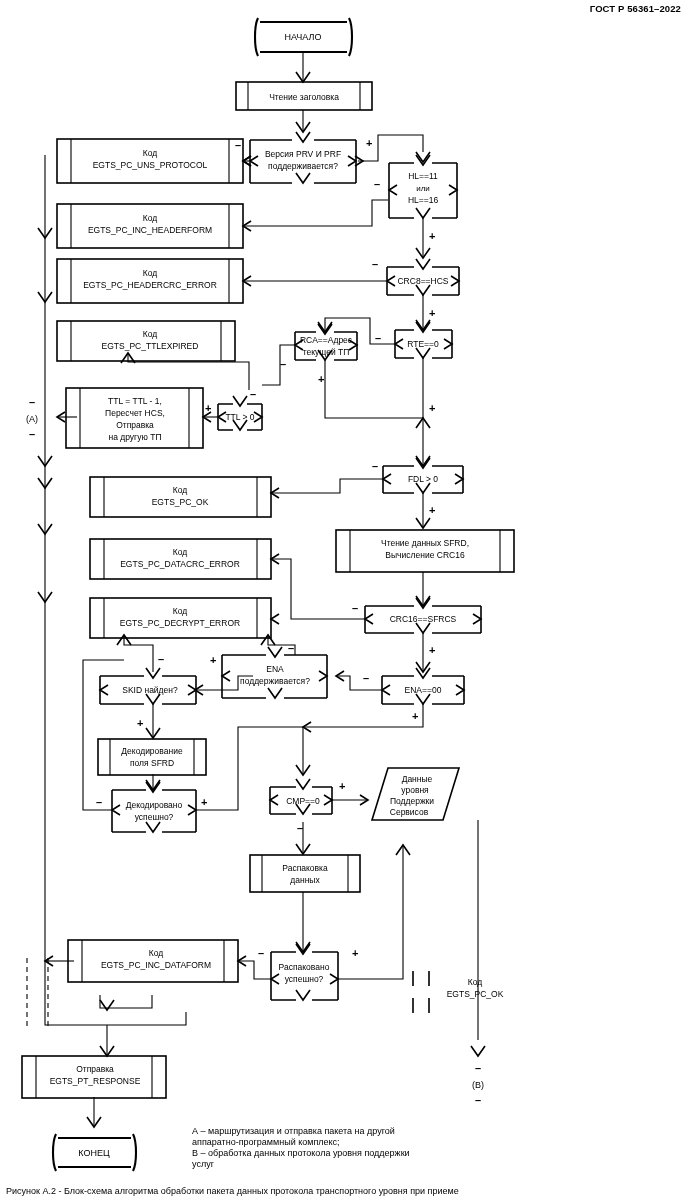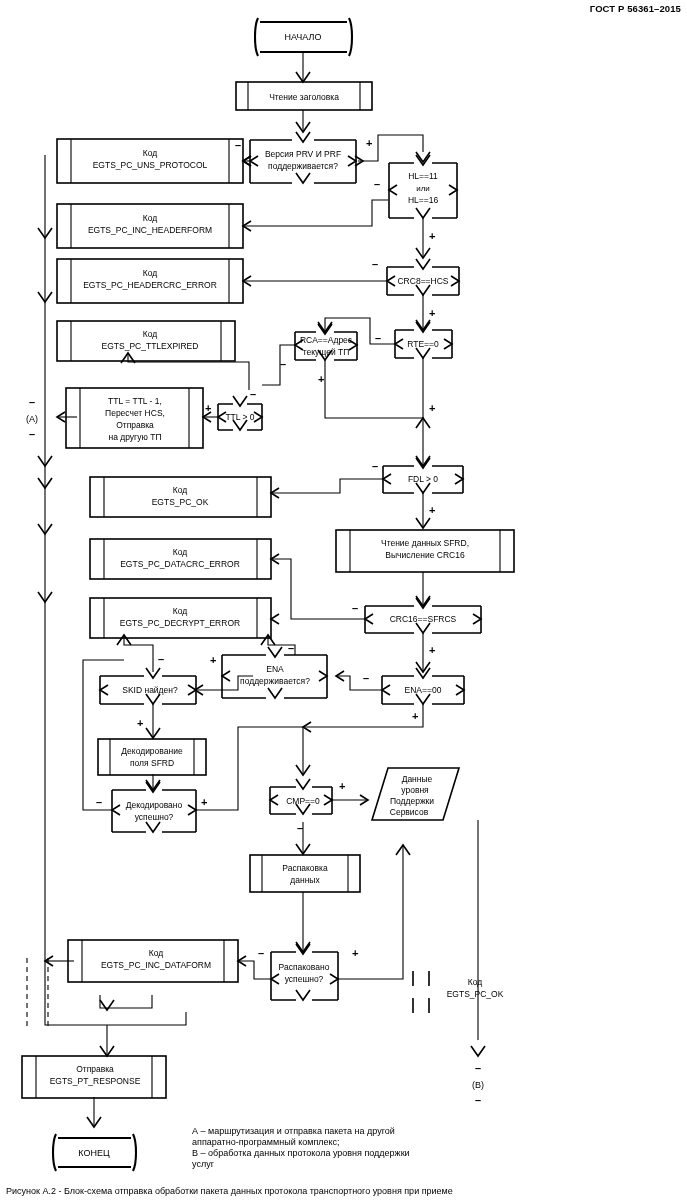--- a/index.html
+++ b/index.html
@@ -18,22 +18,22 @@
   .w1{stroke-width:1.1}
   .w15{stroke-width:1.6}
   .w2{stroke-width:2.1}
   .dash{stroke-dasharray:5 4}
 </style>
 </head>
 <body>
 
 <div id="sheet">
 
-  <div class="hdr">ГОСТ Р 56361–2015</div>
-  <div class="cap">Рисунок А.2 - Блок-схема отправка обработки пакета данных протокола транспортного уровня при приеме</div>
+  <div class="hdr">ГОСТ Р 56361–2022</div>
+  <div class="cap">Рисунок А.2 - Блок-схема алгоритма обработки пакета данных протокола транспортного уровня при приеме</div>
 
   <svg width="687" height="1204" viewBox="0 0 687 1204">
 
     <g class="ln w1">
 
       <path d="M303 52 L303 82"></path>
 
       <path d="M303 110 L303 132"></path>
 
       <path d="M249 161 L243 161"></path>

